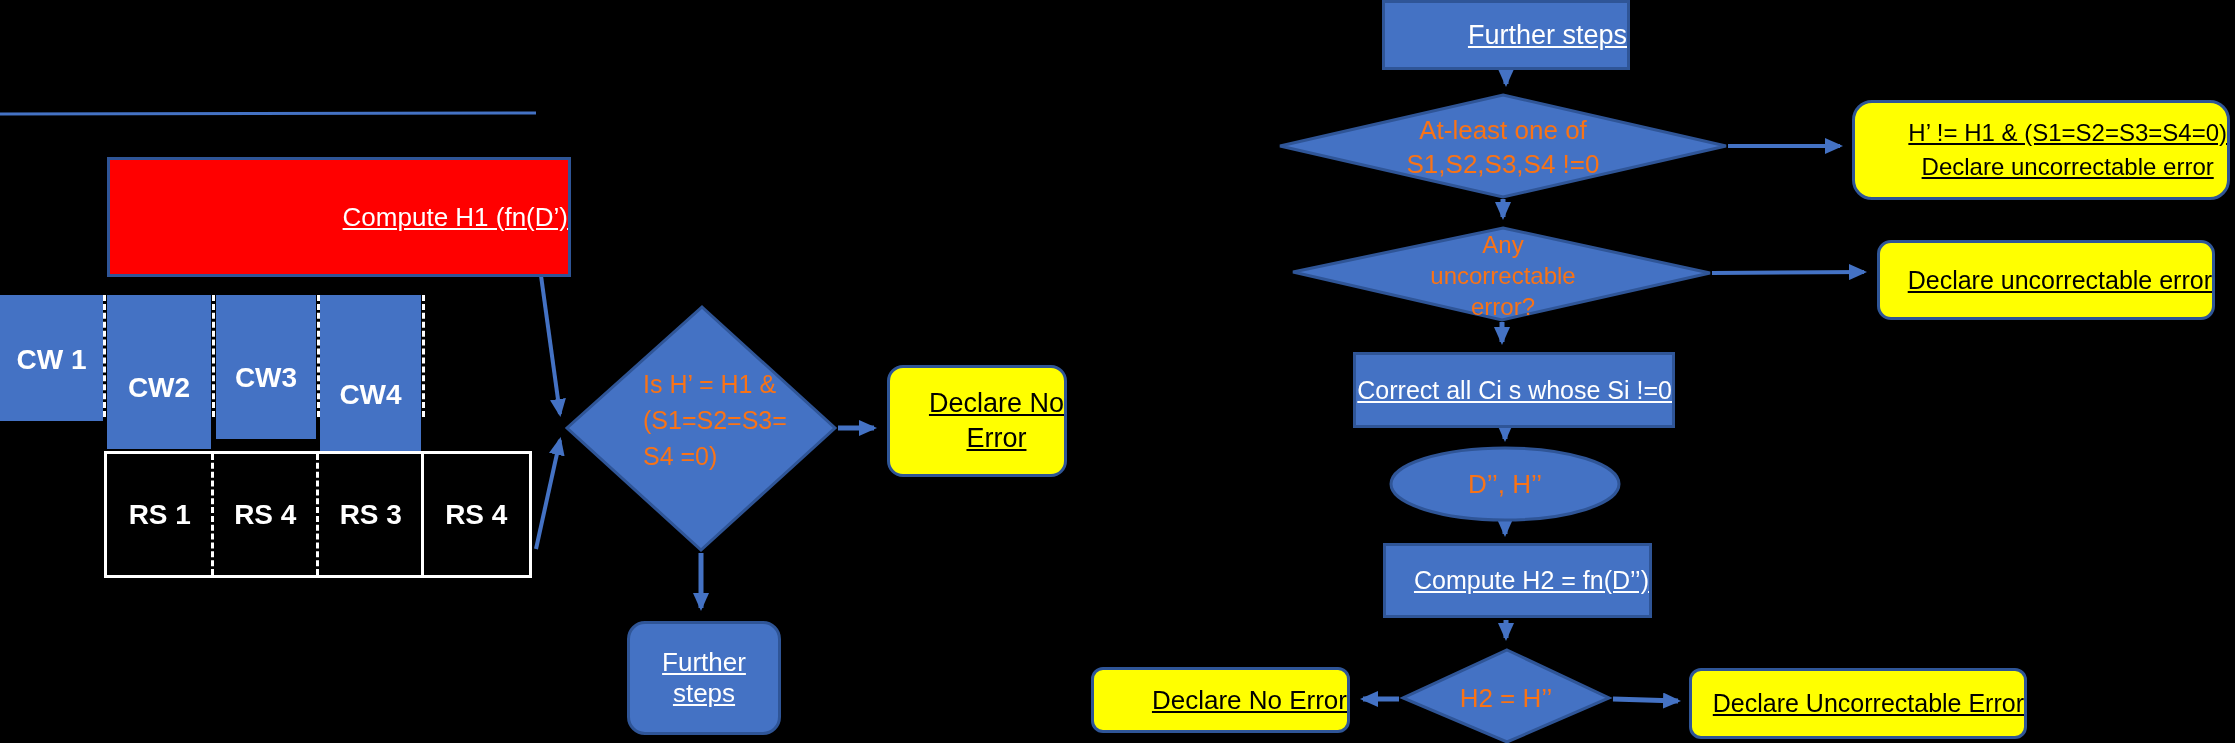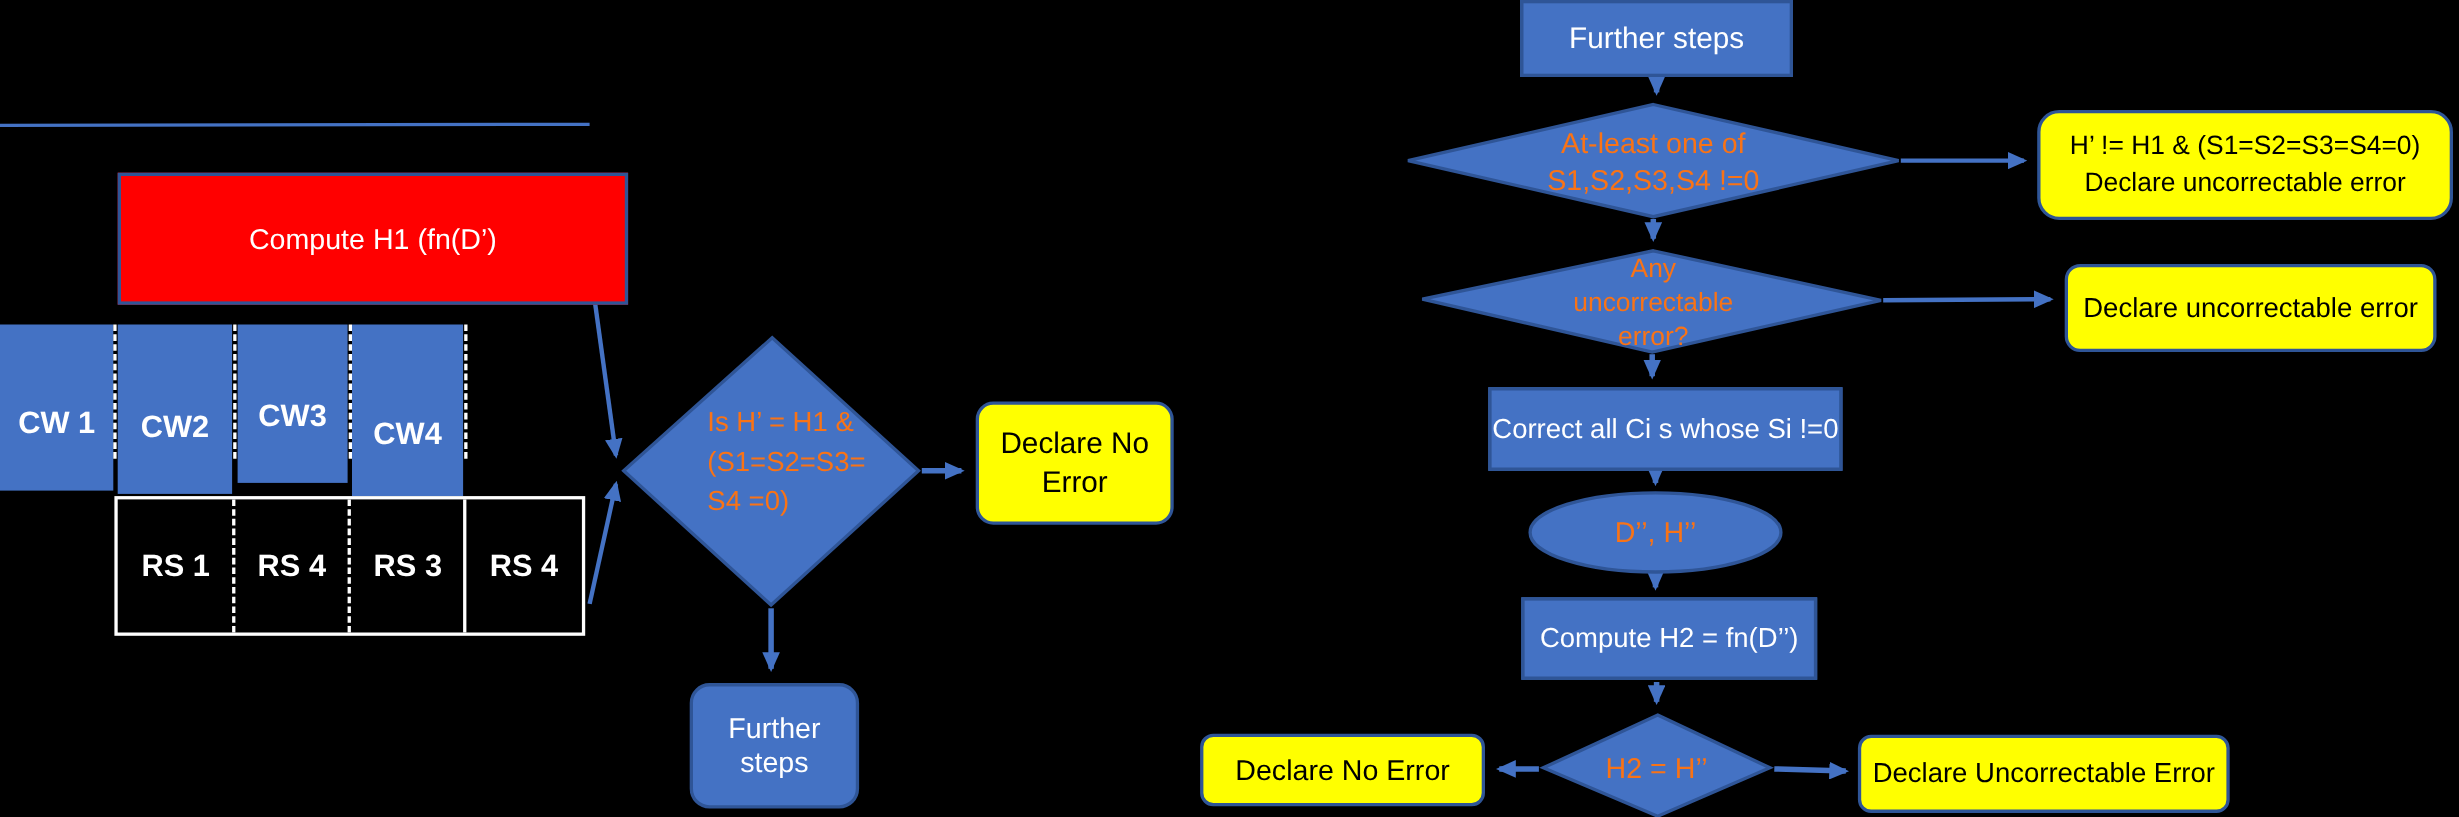--- a/index.html
+++ b/index.html
@@ -1,22 +1,22 @@
 <!DOCTYPE html>
 <html><head>
 <meta charset="utf-8">
 <style>
   html,body{margin:0;padding:0;background:#000;}
   #canvas{
     position:relative;width:2235px;height:743px;background:#000000;
     font-family:"Liberation Sans", sans-serif;overflow:hidden;
   }
   #wires{position:absolute;left:0;top:0;z-index:1;}
-  .node{position:absolute;z-index:2;display:flex;align-items:center;justify-content:center;
-    text-align:center;box-sizing:border-box;white-space:pre-line;}
+  .node{position:absolute;z-index:2;display:flex;align-items:center;justify-content:flex-end;
+    text-align:center;box-sizing:border-box;white-space:pre-line;text-decoration:underline;}
   .blue{background:#4472C4;border:3px solid #2F5597;color:#FFFFFF;}
   .yellow{background:#FFFF00;border:3px solid #2F5597;color:#000000;}
   .lbl{position:absolute;z-index:3;color:#f97316;white-space:pre-line;}
   .cw-cell{position:absolute;z-index:2;background:#4472C4;color:#FFFFFF;display:flex;
     align-items:center;justify-content:center;font-weight:bold;font-size:28px;}
   .sep{position:absolute;z-index:3;width:0;}
   .dashed-sep{border-left:3px dashed #FFFFFF;}
   .solid-sep{border-left:3px solid #FFFFFF;}
   .rs-grid{position:absolute;z-index:2;background:#000;border:3px solid #FFFFFF;
     display:flex;box-sizing:border-box;}
@@ -58,21 +58,21 @@
     <polygon points="1503,228 1710,273 1502,320 1293,272" fill="#4472C4" stroke="#2F5597" stroke-width="3"></polygon>
     <polygon points="1507,650 1609,698 1507,742 1403,698" fill="#4472C4" stroke="#2F5597" stroke-width="3"></polygon>
 
     <ellipse cx="1505" cy="484" rx="114" ry="36" fill="#4472C4" stroke="#2F5597" stroke-width="3"></ellipse>
   </svg>
 
   <div class="node" style="left:107px;top:157px;width:464px;height:120px;background:#FF0000;border:3px solid #2F5597;color:#FFFFFF;font-size:26px;">
     <span>Compute H1 (fn(D’)</span>
   </div>
 
-  <div class="cw-cell" style="left:0;top:295px;width:103px;height:122px;padding-top:29px;">
+  <div class="cw-cell" style="left:0;top:295px;width:103px;height:122px;padding-top:4px;">
     <span>CW 1</span>
   </div>
   <div class="cw-cell" style="left:107px;top:295px;width:104px;height:122px;padding-top:32px;">
     <span>CW2</span>
   </div>
   <div class="cw-cell" style="left:216px;top:295px;width:100px;height:122px;padding-top:22px;">
     <span>CW3</span>
   </div>
   <div class="cw-cell" style="left:320px;top:295px;width:101px;height:122px;padding-top:39px;">
     <span>CW4</span>

